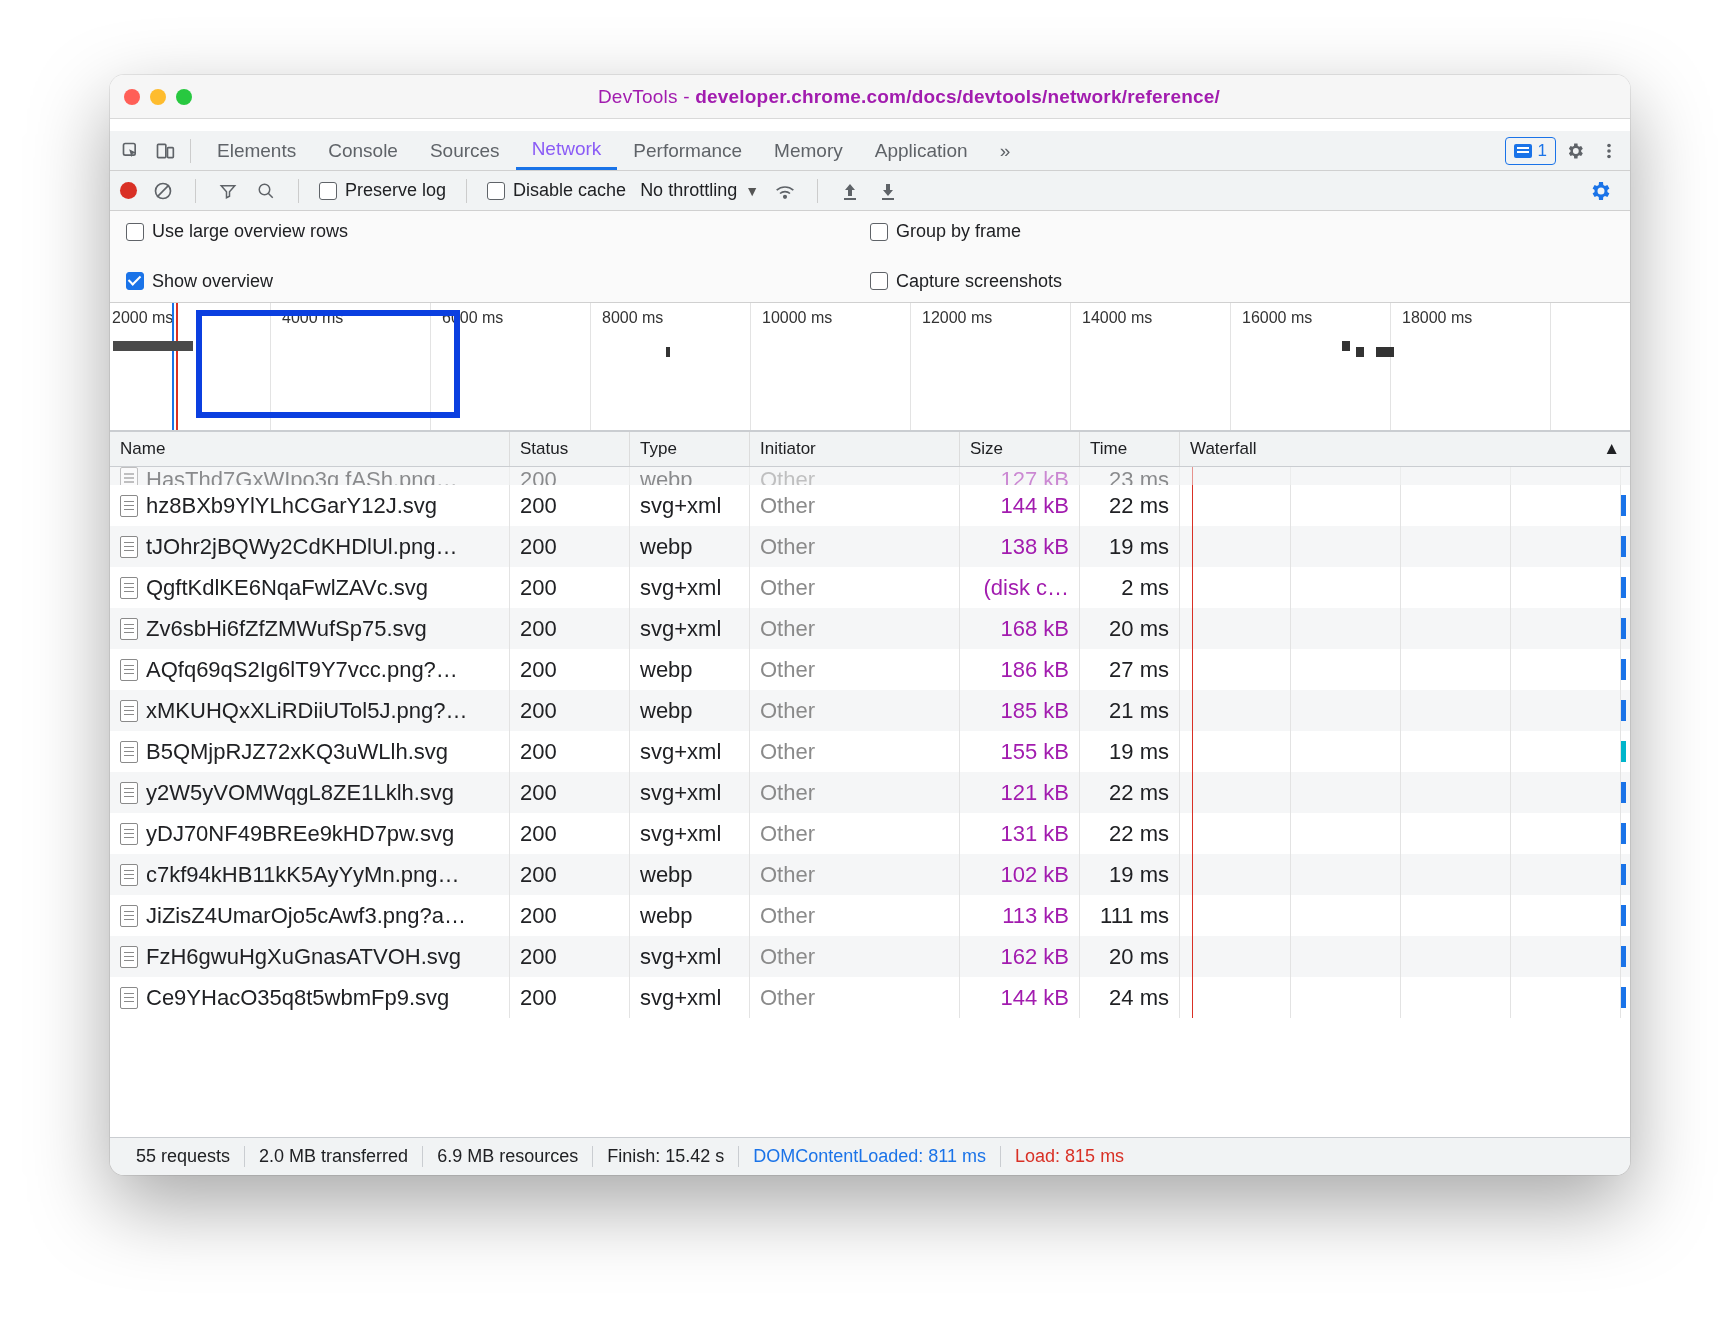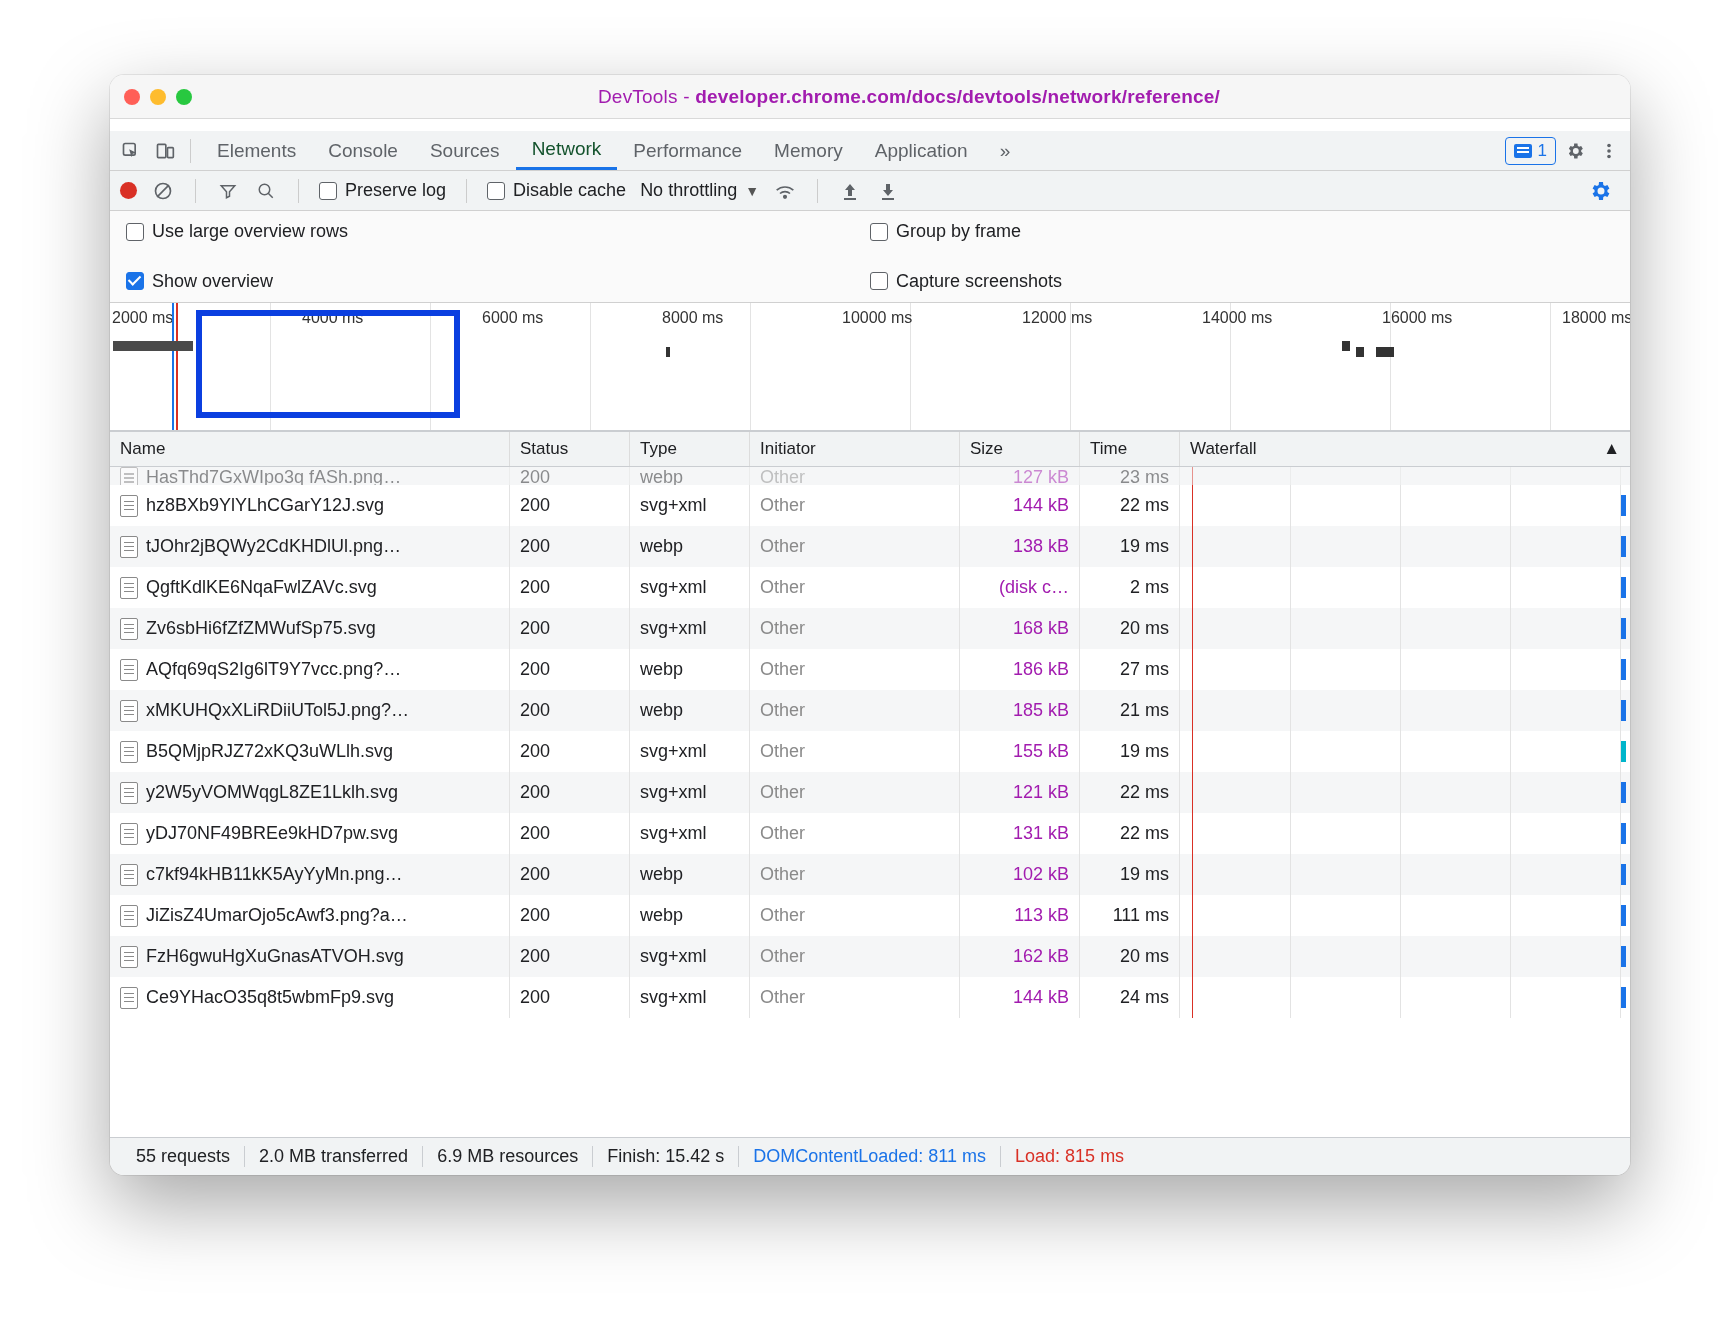--- a/index.html
+++ b/index.html
@@ -47,21 +47,21 @@
     align-items:center;
     padding:0 6px;
     gap: 4px;
     margin-top: 12px;
   }
   .tbicon{width:30px;height:30px;display:flex;align-items:center;justify-content:center;color:#5f6368;cursor:pointer;}
   svg{display:block}
   .vdiv{width:1px;height:24px;background:#ccc;margin:0 6px;}
   .tabs{display:flex;gap:0;height:100%;}
   .tab{padding:0 16px;height:100%;display:flex;align-items:center;font-size:19px;color:#5f6368;cursor:pointer;}
-  .tab.active{color:#14532d;border-bottom:3px solid #1a73e8;font-weight:500;}
+  .tab.active{color:#8b5cf6;border-bottom:3px solid #1a73e8;font-weight:500;}
   .spacer{flex:1}
   .issues-badge{
     border:1px solid #1a73e8;border-radius:4px;padding:2px 8px;color:#1a73e8;
     display:flex;align-items:center;gap:6px;font-size:17px;height:28px;cursor:pointer;
   }
   .toolbar {
     height:40px;background:#f1f3f4;border-bottom:1px solid #d0d0d0;
     display:flex;align-items:center;padding:0 10px;gap:14px;font-size:18px;color:#202124;
   }
   .rec{width:17px;height:17px;border-radius:50%;background:#d93025;}
@@ -78,37 +78,37 @@
   .settings-row .chk{height:26px;}
   .settings-row.two{height:92px;grid-template-rows:1fr 1fr;}
   .settings-row .row1{grid-row:1}
   .settings-row .row2{grid-row:2}
   .cb{position:relative;width:18px;height:18px;border:1.5px solid #5f6368;border-radius:3px;background:#fff;display:inline-block;}
   .cb.checked{background:#1a73e8;border-color:#1a73e8;}
   .cb.checked::after{content:"";position:absolute;left:4px;top:0px;width:5px;height:10px;border:solid #fff;border-width:0 2.5px 2.5px 0;transform:rotate(45deg);}
   .overview{
     height:128px;background:#fff;border-bottom:1px solid #cacdd1;position:relative;
   }
-  .overview .ticks{position:absolute;left:0;right:12px;top:6px;display:flex;gap:20px;}
+  .overview .ticks{position:absolute;left:0;right:12px;top:6px;display:flex;}
   .overview .tick{flex:0 0 auto;width:160px;font-size:16px;color:#333;text-align:left;padding-left:2px;}
   .overview .gridlines{position:absolute;inset:0;}
   .overview .gridlines div{position:absolute;top:0;bottom:0;width:1px;background:#e3e3e3;}
   .overview .marker{position:absolute;top:0;bottom:0;width:2px;}
   .overview .marker.blue{background:#1a73e8;left:62px;}
   .overview .marker.red{background:#d93025;left:66px;}
   .overview .dataline{position:absolute;top:38px;height:10px;background:#333;}
   .tablehead{
     height:36px;background:#f1f3f4;border-top:1px solid #cacdd1;border-bottom:1px solid #cacdd1;
     display:grid;align-items:center;font-size:17px;color:#202124;
     grid-template-columns:400px 120px 120px 210px 120px 100px 1fr;
   }
   .tablehead > div{padding:0 10px;border-right:1px solid #dcdcdc;height:100%;display:flex;align-items:center;}
   .tablehead > div:last-child{border-right:none;justify-content:space-between;}
   .tbody{flex:1;overflow:hidden;background:#fff;}
-  .row{display:grid;grid-template-columns:400px 120px 120px 210px 120px 100px 1fr;height:41px;align-items:center;font-size:18px;}
+  .row{display:grid;grid-template-columns:400px 120px 120px 210px 120px 100px 1fr;height:41px;align-items:center;font-size:22px;}
   .row:nth-child(odd){background:#f5f6f7;}
   .row:nth-child(even){background:#fff;}
   .row > div{padding:0 10px;border-right:1px solid #e3e3e3;height:100%;display:flex;align-items:center;color:#202124;white-space:nowrap;overflow:hidden;text-overflow:ellipsis;}
   .row .initiator{color:#8a8a8a;}
   .row .size,.row .time{justify-content:flex-end;}
   .row .size{color:#a21caf;}
   .row .name{gap:8px;}
   .fileicon{width:18px;height:22px;border:1.5px solid #8a8a8a;border-radius:2px;background:linear-gradient(#fff,#fff);position:relative;flex-shrink:0;}
   .fileicon::before{content:"";position:absolute;left:3px;right:3px;top:5px;height:1.5px;background:#8a8a8a;box-shadow:0 4px 0 #8a8a8a,0 8px 0 #8a8a8a;}
   .row .wf{border-right:none;position:relative;padding:0;}

